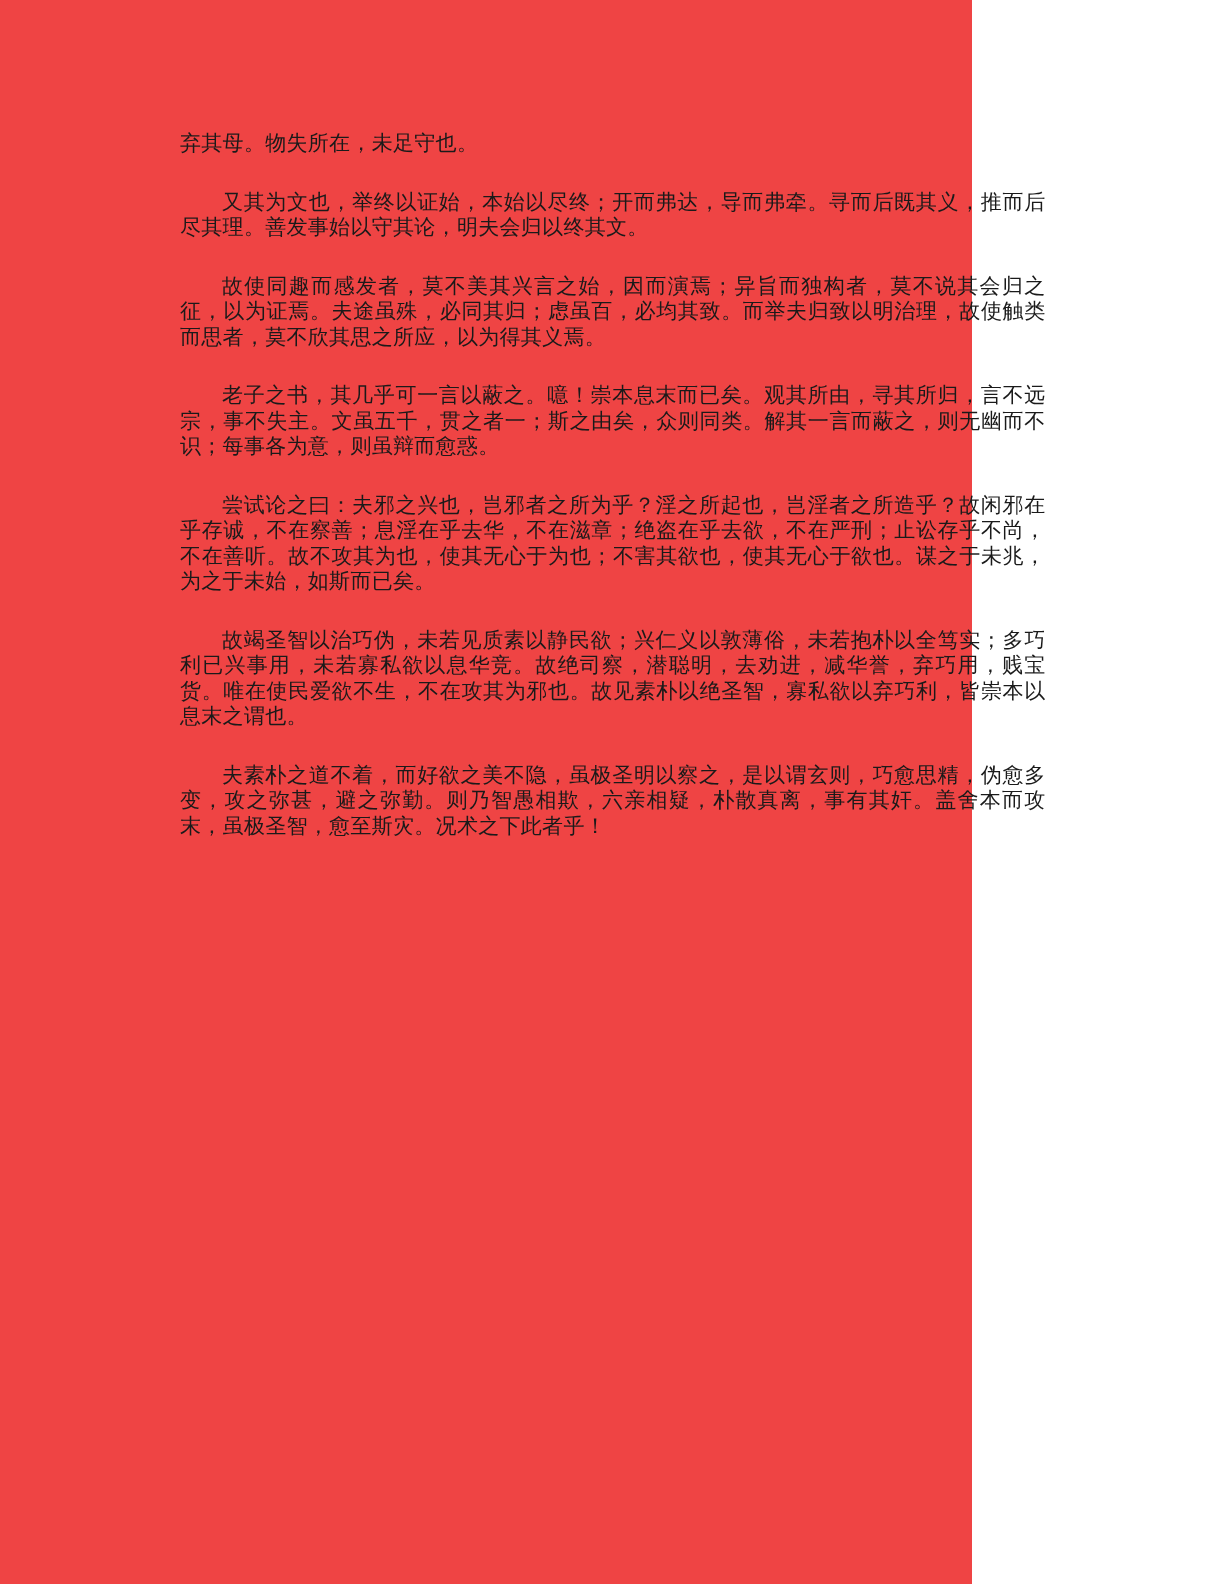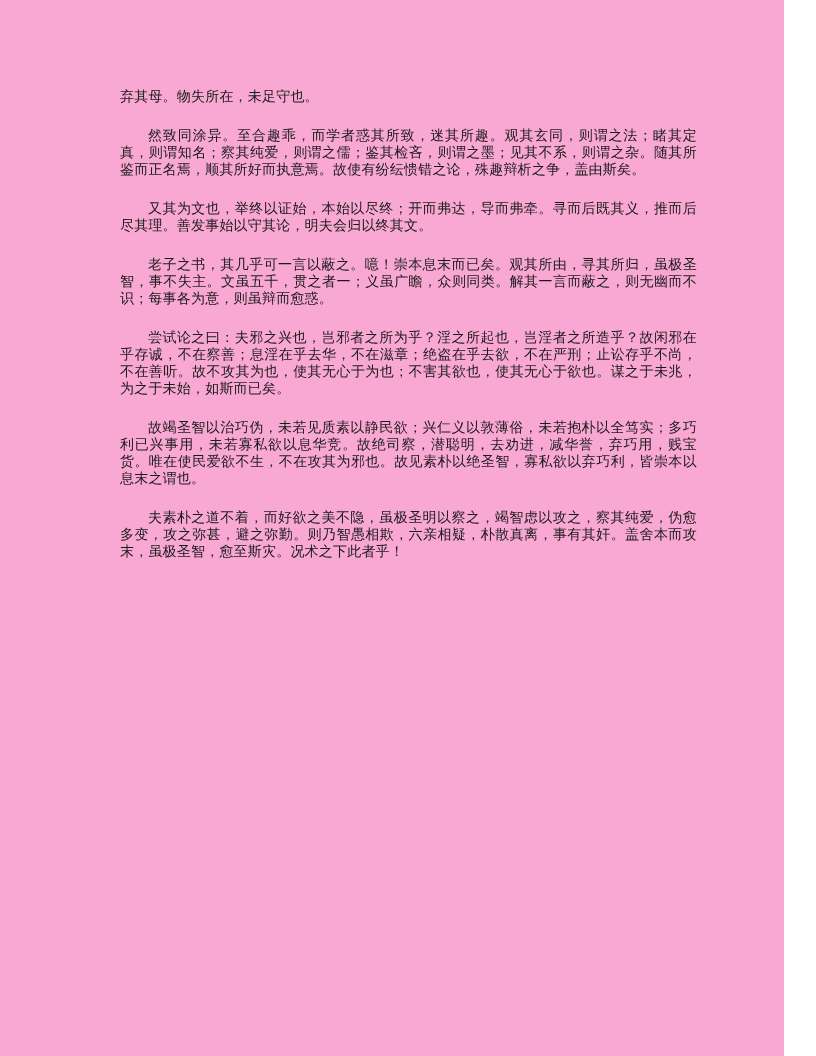--- a/index.html
+++ b/index.html
@@ -11,23 +11,23 @@
     width: 816px;
     height: 1056px;
     position: relative;
     overflow: hidden;
     font-family: "Liberation Serif", "DejaVu Serif", serif;
   }
   .page {
     position: absolute;
     left: 0;
     top: 0;
-    width: 784px;
+    width: 648px;
     height: 1056px;
-    background: #f9a8d4;
+    background: #ef4444;
   }
   .content {
     position: absolute;
     left: 120px;
     top: 88px;
     width: 577px;
     color: #1a1a1a;
   }
   .content p {
     margin: 0 0 22px 0;
@@ -41,20 +41,20 @@
   .content p.indented {
     text-indent: 2em;
   }
 </style>
 </head>
 <body>
 
 <div class="page">
   <div class="content">
     <p>弃其母。物失所在，未足守也。</p>
-    <p class="indented">然致同涂异。至合趣乖，而学者惑其所致，迷其所趣。观其玄同，则谓之法；睹其定真，则谓知名；察其纯爱，则谓之儒；鉴其检吝，则谓之墨；见其不系，则谓之杂。随其所鉴而正名焉，顺其所好而执意焉。故使有纷纭愦错之论，殊趣辩析之争，盖由斯矣。</p>
     <p class="indented">又其为文也，举终以证始，本始以尽终；开而弗达，导而弗牵。寻而后既其义，推而后尽其理。善发事始以守其论，明夫会归以终其文。</p>
-    <p class="indented">老子之书，其几乎可一言以蔽之。噫！崇本息末而已矣。观其所由，寻其所归，虽极圣智，事不失主。文虽五千，贯之者一；义虽广瞻，众则同类。解其一言而蔽之，则无幽而不识；每事各为意，则虽辩而愈惑。</p>
+    <p class="indented">故使同趣而感发者，莫不美其兴言之始，因而演焉；异旨而独构者，莫不说其会归之征，以为证焉。夫途虽殊，必同其归；虑虽百，必均其致。而举夫归致以明治理，故使触类而思者，莫不欣其思之所应，以为得其义焉。</p>
+    <p class="indented">老子之书，其几乎可一言以蔽之。噫！崇本息末而已矣。观其所由，寻其所归，言不远宗，事不失主。文虽五千，贯之者一；斯之由矣，众则同类。解其一言而蔽之，则无幽而不识；每事各为意，则虽辩而愈惑。</p>
     <p class="indented">尝试论之曰：夫邪之兴也，岂邪者之所为乎？淫之所起也，岂淫者之所造乎？故闲邪在乎存诚，不在察善；息淫在乎去华，不在滋章；绝盗在乎去欲，不在严刑；止讼存乎不尚，不在善听。故不攻其为也，使其无心于为也；不害其欲也，使其无心于欲也。谋之于未兆，为之于未始，如斯而已矣。</p>
     <p class="indented">故竭圣智以治巧伪，未若见质素以静民欲；兴仁义以敦薄俗，未若抱朴以全笃实；多巧利已兴事用，未若寡私欲以息华竞。故绝司察，潜聪明，去劝进，减华誉，弃巧用，贱宝货。唯在使民爱欲不生，不在攻其为邪也。故见素朴以绝圣智，寡私欲以弃巧利，皆崇本以息末之谓也。</p>
-    <p class="indented">夫素朴之道不着，而好欲之美不隐，虽极圣明以察之，竭智虑以攻之，察其纯爱，伪愈多变，攻之弥甚，避之弥勤。则乃智愚相欺，六亲相疑，朴散真离，事有其奸。盖舍本而攻末，虽极圣智，愈至斯灾。况术之下此者乎！</p>
+    <p class="indented">夫素朴之道不着，而好欲之美不隐，虽极圣明以察之，是以谓玄则，巧愈思精，伪愈多变，攻之弥甚，避之弥勤。则乃智愚相欺，六亲相疑，朴散真离，事有其奸。盖舍本而攻末，虽极圣智，愈至斯灾。况术之下此者乎！</p>
   </div>
 </div>
 
 </body></html>

